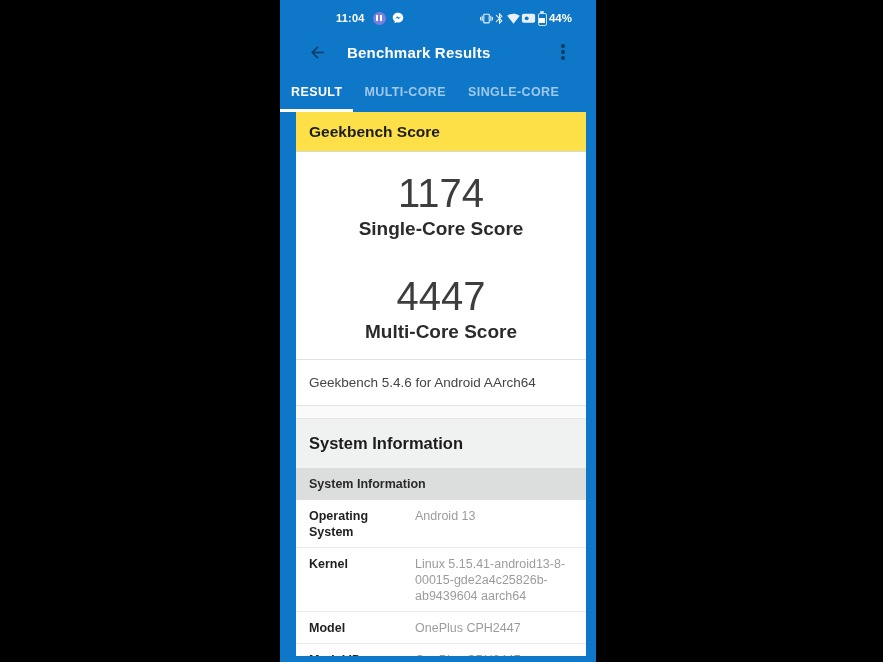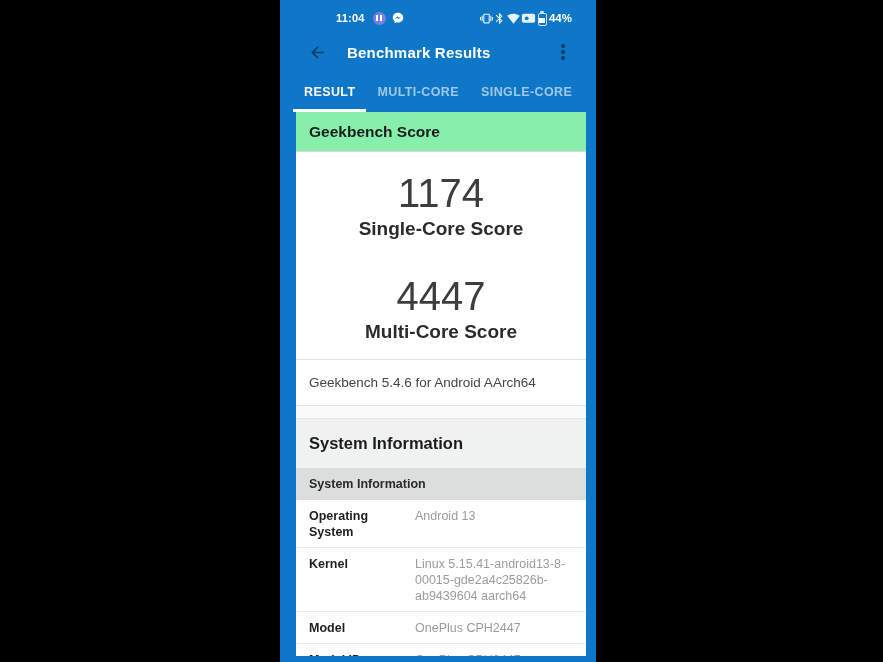--- a/index.html
+++ b/index.html
@@ -44,41 +44,40 @@
     padding: 0 24px 0 26px;
   }
   .back-btn { width: 22px; height: 22px; display:flex; align-items:center; justify-content:center; cursor:pointer; }
   .appbar-title { color: #fff; font-size: 15px; font-weight: bold; margin-left: 19px; letter-spacing: .2px; }
   .overflow-btn { margin-left: auto; width: 18px; height: 22px; display:flex; flex-direction:column; align-items:center; justify-content:center; gap: 2.5px; cursor:pointer; }
   .overflow-btn i { width: 3.5px; height: 3.5px; border-radius: 50%; background: #0c3c63; }
   
   .tabs {
     height: 40px;
     display: flex; align-items: stretch;
-    padding-left: 13px;
     color: #9fc8e9;
     font-size: 12.5px; font-weight: bold; letter-spacing: .4px; text-align: center;
   }
   .tab { padding: 0 11px; display: flex; align-items: center; position: relative; cursor: pointer; white-space: nowrap; }
   .tab.active { color: #fff; }
   .tab.active::after {
     content: ""; position: absolute; left: 0; right: 0; bottom: 0;
     height: 3px; background: #fff;
   }
   
   .content {
     position: absolute;
     left: 16px; top: 112px;
     width: 290px; height: 544px;
     background: #fff;
     overflow: hidden;
   }
   .card-header {
     height: 40px;
-    background: #86efac;
+    background: #fde047;
     border-bottom: 1px solid #d8d8d8;
     display: flex; align-items: center;
     padding-left: 13px;
     font-size: 15.5px; font-weight: bold; color: #1c1c1c;
   }
   .scores { height: 208px; border-bottom: 1px solid #e2e2e2; text-align: center; }
   .score-value { font-size: 40px; line-height: 47px; color: #3d3d3d; }
   .score-value.first { padding-top: 18px; }
   .score-label { font-size: 19px; line-height: 16px; font-weight: bold; color: #2b2b2b; margin-top: 4px; }
   .score-gap { height: 36px; }

